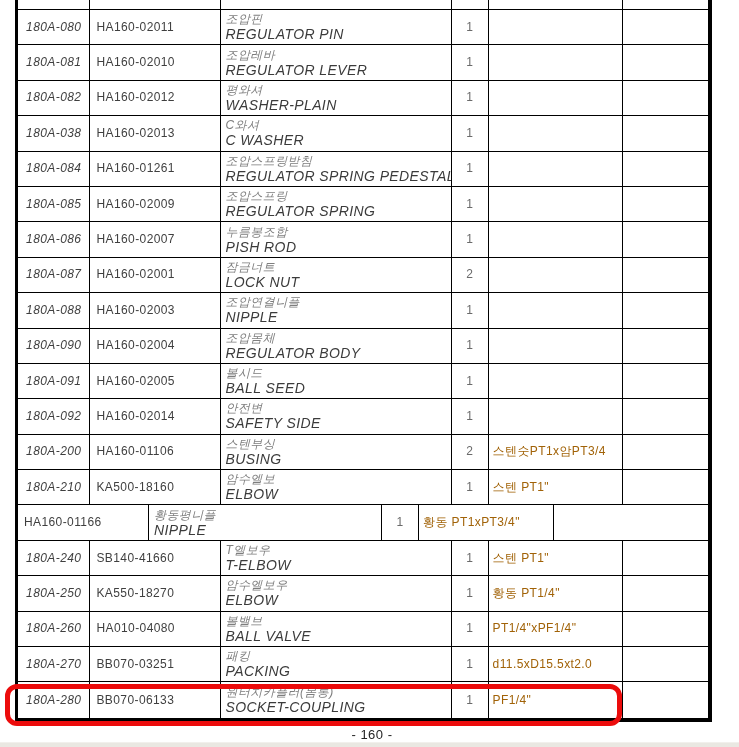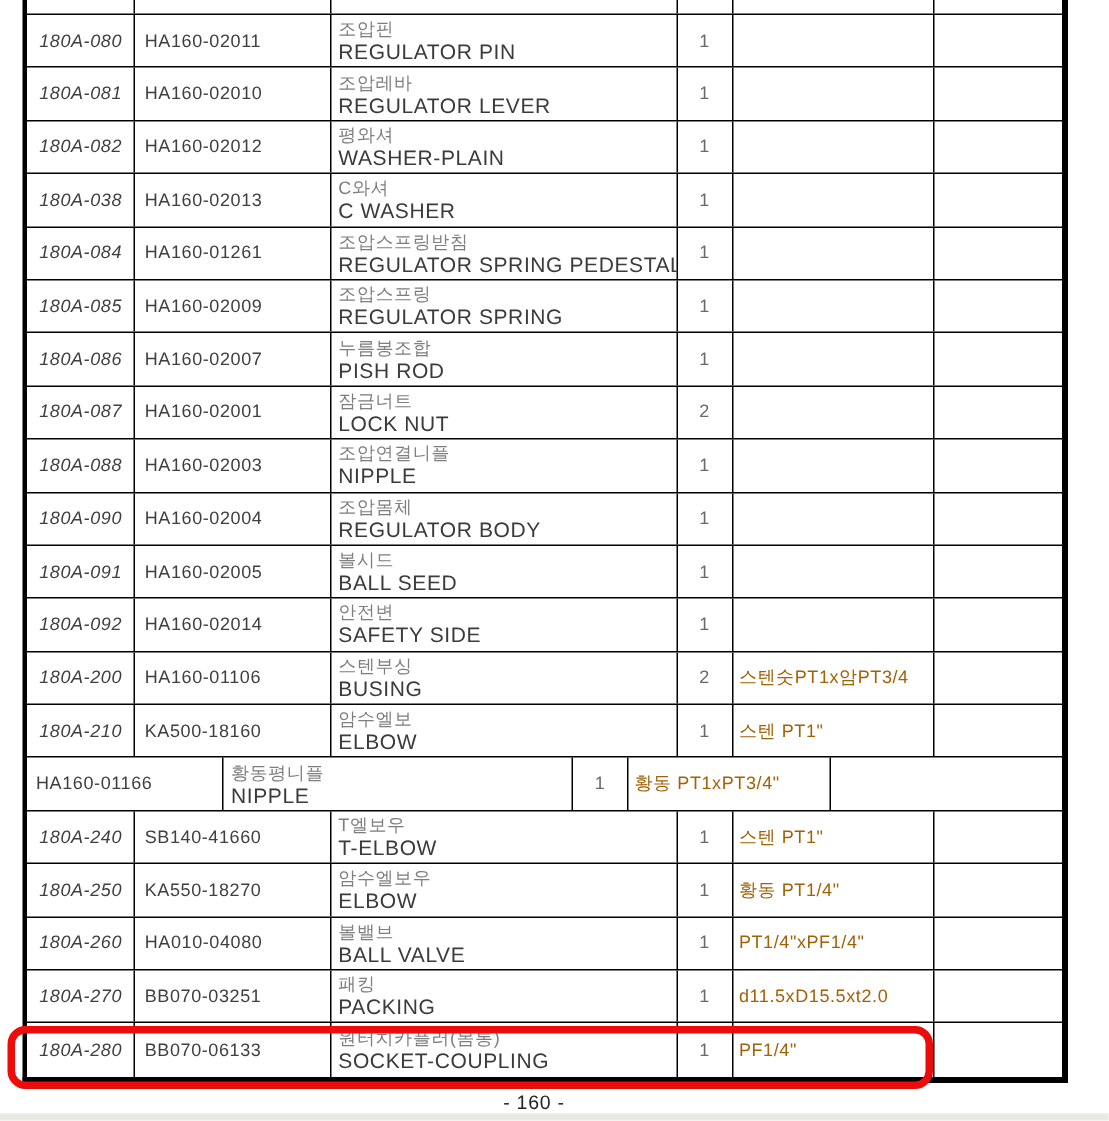--- a/index.html
+++ b/index.html
@@ -35,38 +35,38 @@
     flex-direction: column;
     justify-content: center;
     font-size: 12px;
     letter-spacing: 0.4px;
     line-height: 15px;
     overflow: hidden;
     white-space: nowrap;
   }
   .c-part   { width: 73px;  align-items: center; color: #3f3f3f; font-style: italic; }
   .c-code   { width: 131px; padding-left: 6px;  color: #3f3f3f; }
-  .c-desc   { width: 233px; padding-left: 5px; }
+  .c-desc   { width: 233px; padding-left: 5px; font-style: italic; }
   .c-qty    { width: 37px;  align-items: center; color: #6a6a6a; }
   .c-remark { width: 135px; padding-left: 4px;  color: #a16207; }
   .c-extra  { width: 86px;  border-right: none; }
   .kr { color: #7e7e7e; font-size: 12px; }
   .en { color: #3b3b3b; font-size: 14px; }
   .highlight-box {
     position: absolute;
     left: 5px; top: 684px;
     width: 617px; height: 42px;
     border: 5px solid #ec0c0c;
     border-radius: 12px;
     pointer-events: none;
     background: transparent;
   }
   .page-number {
     position: absolute;
-    left: 0; top: 727px;
+    left: 16px; top: 727px;
     width: 712px;
     text-align: center;
     font-size: 13px;
     letter-spacing: 0.5px;
     color: #242424;
   }
   .bottom-band {
     position: absolute;
     left: 0; bottom: 0;
     width: 739px; height: 5px;

